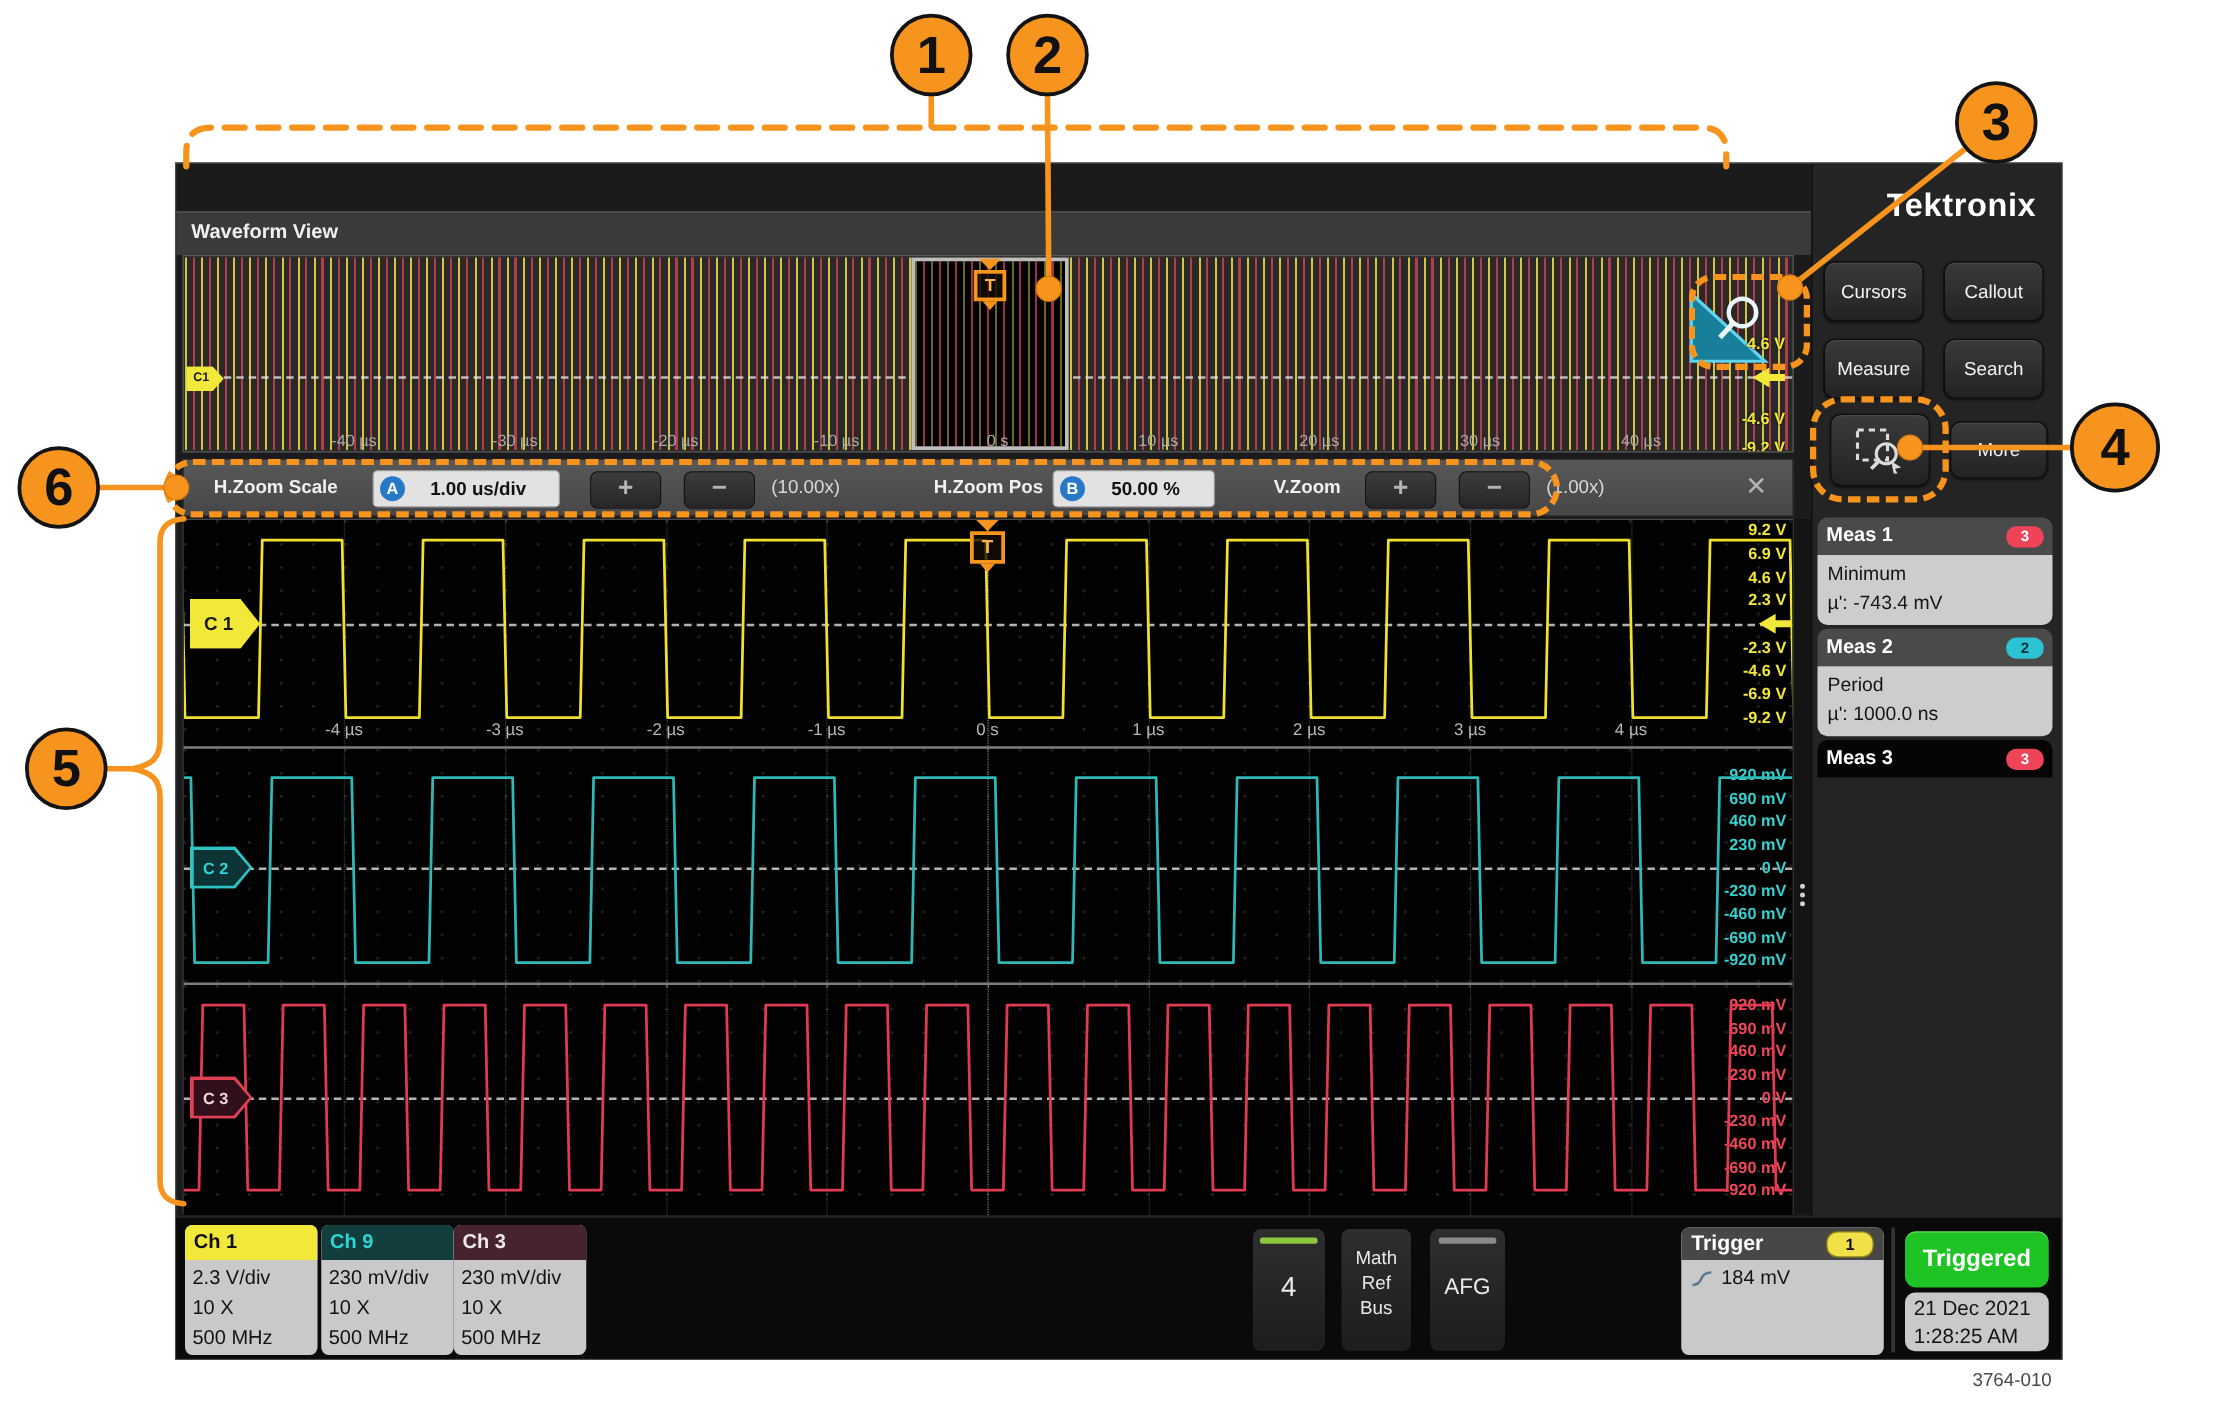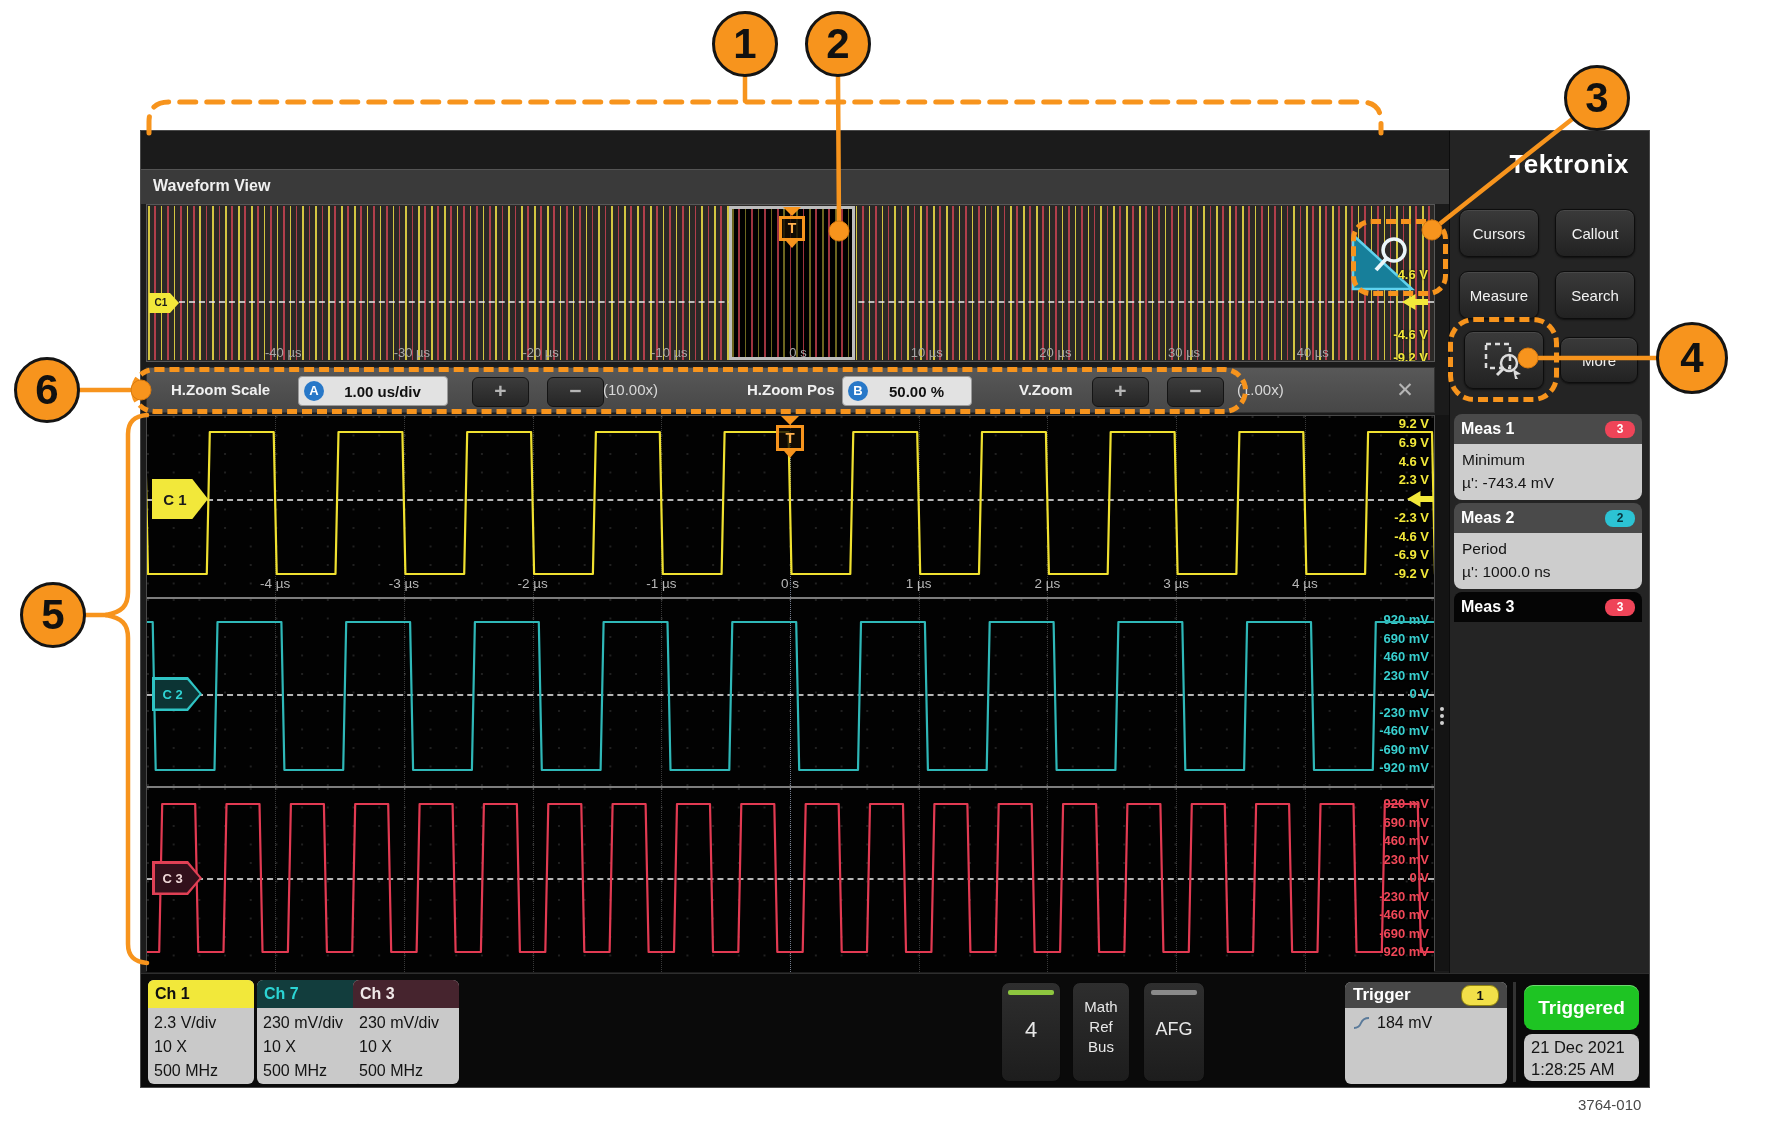--- a/index.html
+++ b/index.html
@@ -132,21 +132,21 @@
       </div>
 
     <div id="zoomtoolbar">
       <span class="zt-label" style="left:24px;">H.Zoom Scale</span>
       <div class="zt-box" style="left:151px;width:150px;">
         <span class="zt-circle">A</span>
         <span class="zt-val">1.00 us/div</span>
       </div>
       <div class="zt-btn" style="left:325px;">+</div>
       <div class="zt-btn" style="left:400px;">−</div>
-      <span class="zt-factor" style="left:456px;text-align:right;">(10.00x)</span>
+      <span class="zt-factor" style="left:470px;text-align:right;">(10.00x)</span>
       <span class="zt-label" style="left:600px;">H.Zoom Pos</span>
       <div class="zt-box" style="left:695px;width:130px;">
         <span class="zt-circle">B</span>
         <span class="zt-val">50.00 %</span>
       </div>
       <span class="zt-label" style="left:872px;">V.Zoom</span>
       <div class="zt-btn" style="left:945px;">+</div>
       <div class="zt-btn" style="left:1020px;">−</div>
       <span class="zt-factor" style="left:1090px;">(1.00x)</span>
       <div id="zt-close">✕</div>
@@ -342,28 +342,28 @@
       </div>
     <div class="chcard" style="left: 7px;">
           <div class="hd" style="background: rgb(242, 232, 58); color: rgb(16, 16, 16);">Ch 1</div>
           <div class="bd">
             <div>2.3 V/div</div>
             <div>10 X</div>
             <div>500 MHz</div>
           </div>
         </div>
         <div class="chcard" style="left: 116px;">
-          <div class="hd" style="background: rgb(18, 61, 61); color: rgb(44, 212, 212);">Ch 7</div>
+          <div class="hd" style="background: rgb(18, 61, 61); color: rgb(44, 212, 212);">Ch 9</div>
           <div class="bd">
             <div>230 mV/div</div>
             <div>10 X</div>
             <div>500 MHz</div>
           </div>
         </div>
-        <div class="chcard" style="left: 212px;">
+        <div class="chcard" style="left: 222px;">
           <div class="hd" style="background: rgb(70, 36, 46); color: rgb(240, 232, 232);">Ch 3</div>
           <div class="bd">
             <div>230 mV/div</div>
             <div>10 X</div>
             <div>500 MHz</div>
           </div>
         </div>
       </div>
   </div>
 

